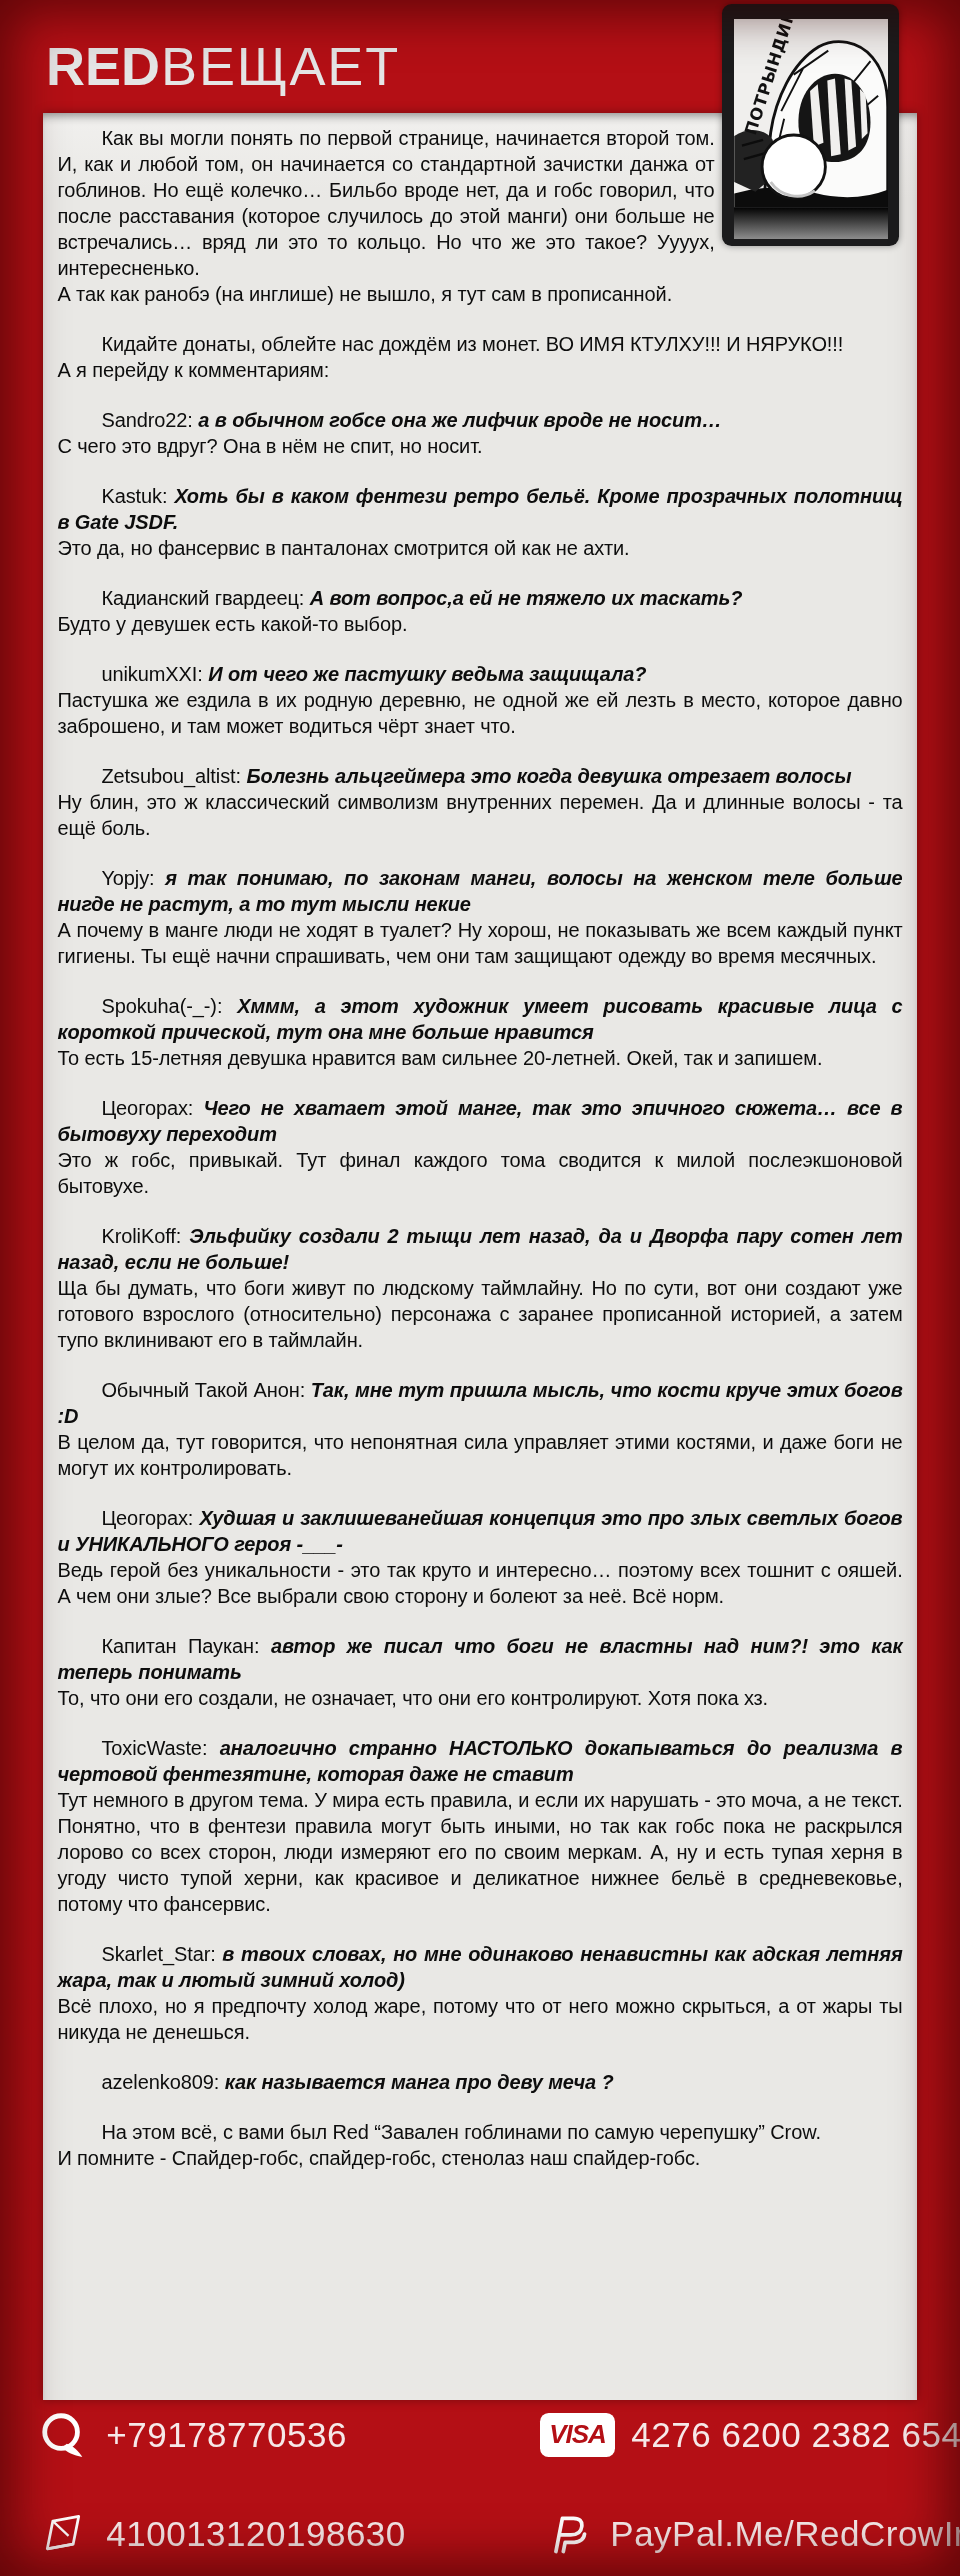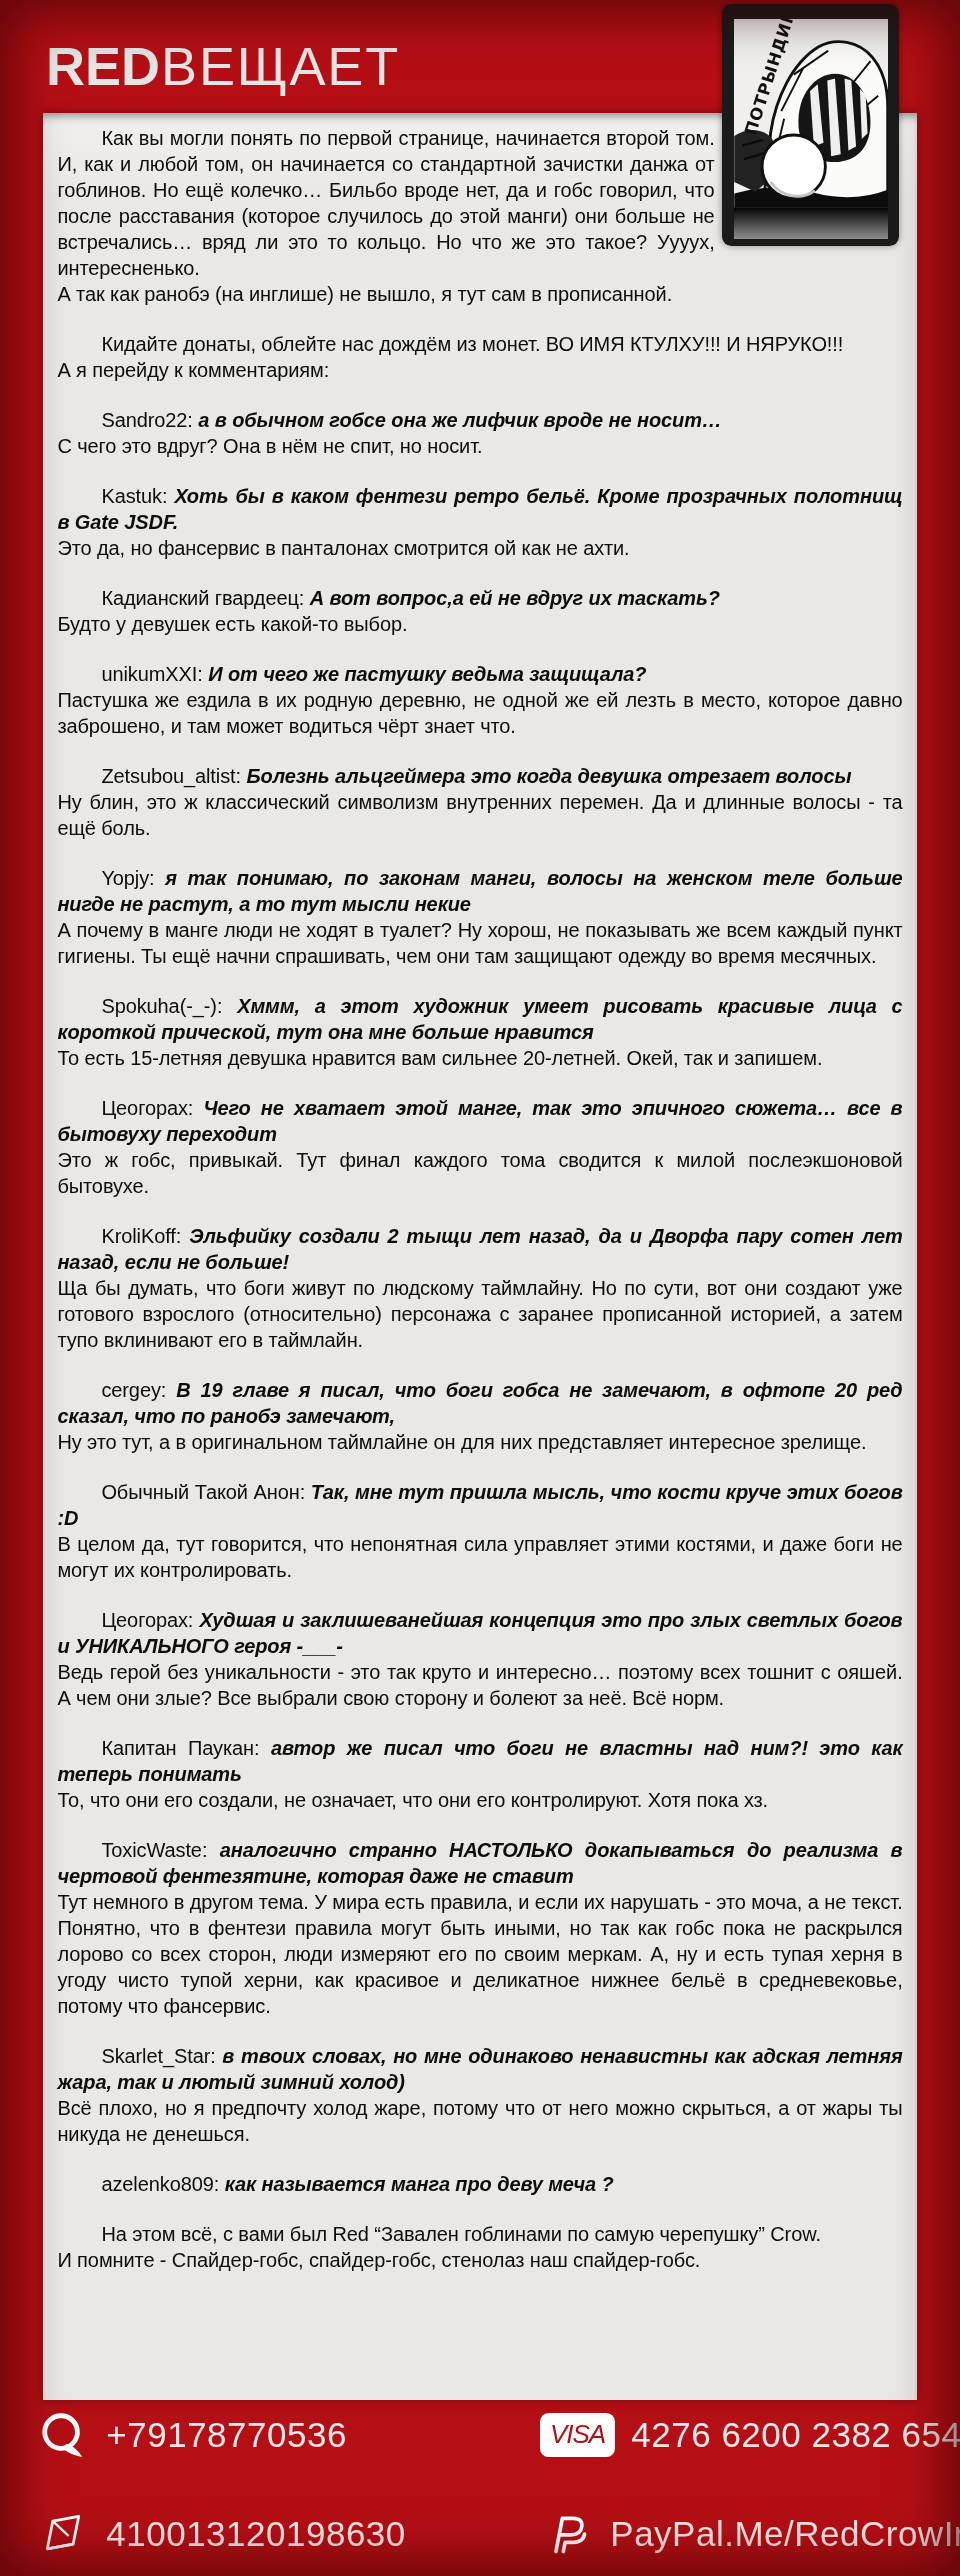--- a/index.html
+++ b/index.html
@@ -33,21 +33,21 @@
   .img-spacer{float:right;width:188px;height:134px;}
 
   
   .footer{position:absolute;left:0;top:2400px;width:960px;height:176px;z-index:3;
         box-sizing:border-box;padding:7.7px 36px 5.8px 36px;
         display:grid;grid-template-columns:459px 1fr;grid-auto-rows:54px;column-gap:5.8px;row-gap:1px;
         align-items:center;gap:45px;}
   .contact{display:flex;align-items:center;gap:16.3px;color:#f6e8e8;font-size:35px;font-weight:300;letter-spacing:0.5px;white-space:nowrap;}
   .ico{width:54px;height:50px;display:flex;align-items:center;justify-content:center;flex:0 0 54px;}
   .visa-badge{width:75px;height:44px;background:#fff;border-radius:8.6px;display:flex;align-items:center;justify-content:center;flex:0 0 75px;}
-  .visa-badge span{color:#b40f15;font-weight:400;font-style:italic;font-size:26px;letter-spacing:-1px;text-align:right;}
+  .visa-badge span{color:#b40f15;font-weight:700;font-style:italic;font-size:26px;letter-spacing:-1px;text-align:right;}
 </style>
 </head>
 <body>
 
 <div class="page">
 
   <div class="masthead">
     <span class="t-red">RED</span>
     <span class="t-light">ВЕЩАЕТ</span>
   </div>
@@ -97,21 +97,21 @@
       <p class="q indent"><span>Sandro22:</span> <b>а в обычном гобсе она же лифчик вроде не носит…</b></p>
       <p class="a">С чего это вдруг? Она в нём не спит, но носит.</p>
     </div>
 
     <div class="block">
       <p class="q indent"><span>Kastuk:</span> <b>Хоть бы в каком фентези ретро бельё. Кроме прозрачных полотнищ в Gate JSDF.</b></p>
       <p class="a">Это да, но фансервис в панталонах смотрится ой как не ахти.</p>
     </div>
 
     <div class="block">
-      <p class="q indent"><span>Кадианский гвардеец:</span> <b>А вот вопрос,а ей не вдруг их таскать?</b></p>
+      <p class="q indent"><span>Кадианский гвардеец:</span> <b>А вот вопрос,а ей не тяжело их таскать?</b></p>
       <p class="a">Будто у девушек есть какой-то выбор.</p>
     </div>
 
     <div class="block">
       <p class="q indent"><span>unikumXXI:</span> <b>И от чего же пастушку ведьма защищала?</b></p>
       <p class="a">Пастушка же ездила в их родную деревню, не одной же ей лезть в место, которое давно заброшено, и там может водиться чёрт знает что.</p>
     </div>
 
     <div class="block">
       <p class="q indent"><span>Zetsubou_altist:</span> <b>Болезнь альцгеймера это когда девушка отрезает волосы</b></p>
@@ -131,24 +131,20 @@
     <div class="block">
       <p class="q indent"><span>Цеогорах:</span> <b>Чего не хватает этой манге, так это эпичного сюжета… все в бытовуху переходит</b></p>
       <p class="a">Это ж гобс, привыкай. Тут финал каждого тома сводится к милой послеэкшоновой бытовухе.</p>
     </div>
 
     <div class="block">
       <p class="q indent"><span>KroliKoff:</span> <b>Эльфийку создали 2 тыщи лет назад, да и Дворфа пару сотен лет назад, если не больше!</b></p>
       <p class="a">Ща бы думать, что боги живут по людскому таймлайну. Но по сути, вот они создают уже готового взрослого (относительно) персонажа с заранее прописанной историей, а затем тупо вклинивают его в таймлайн.</p>
     </div>
 
-    <div class="block">
-      <p class="q indent"><span>cergey:</span> <b>В 19 главе я писал, что боги гобса не замечают, в офтопе 20 ред сказал, что по ранобэ замечают,</b></p>
-      <p class="a">Ну это тут, а в оригинальном таймлайне он для них представляет интересное зрелище.</p>
-    </div>
 
     <div class="block">
       <p class="q indent"><span>Обычный Такой Анон:</span> <b>Так, мне тут пришла мысль, что кости круче этих богов :D</b></p>
       <p class="a">В целом да, тут говорится, что непонятная сила управляет этими костями, и даже боги не могут их контролировать.</p>
     </div>
 
     <div class="block">
       <p class="q indent"><span>Цеогорах:</span> <b>Худшая и заклишеванейшая концепция это про злых светлых богов и УНИКАЛЬНОГО героя -___-</b></p>
       <p class="a">Ведь герой без уникальности - это так круто и интересно… поэтому всех тошнит с ояшей. А чем они злые? Все выбрали свою сторону и болеют за неё. Всё норм.</p>
     </div>

